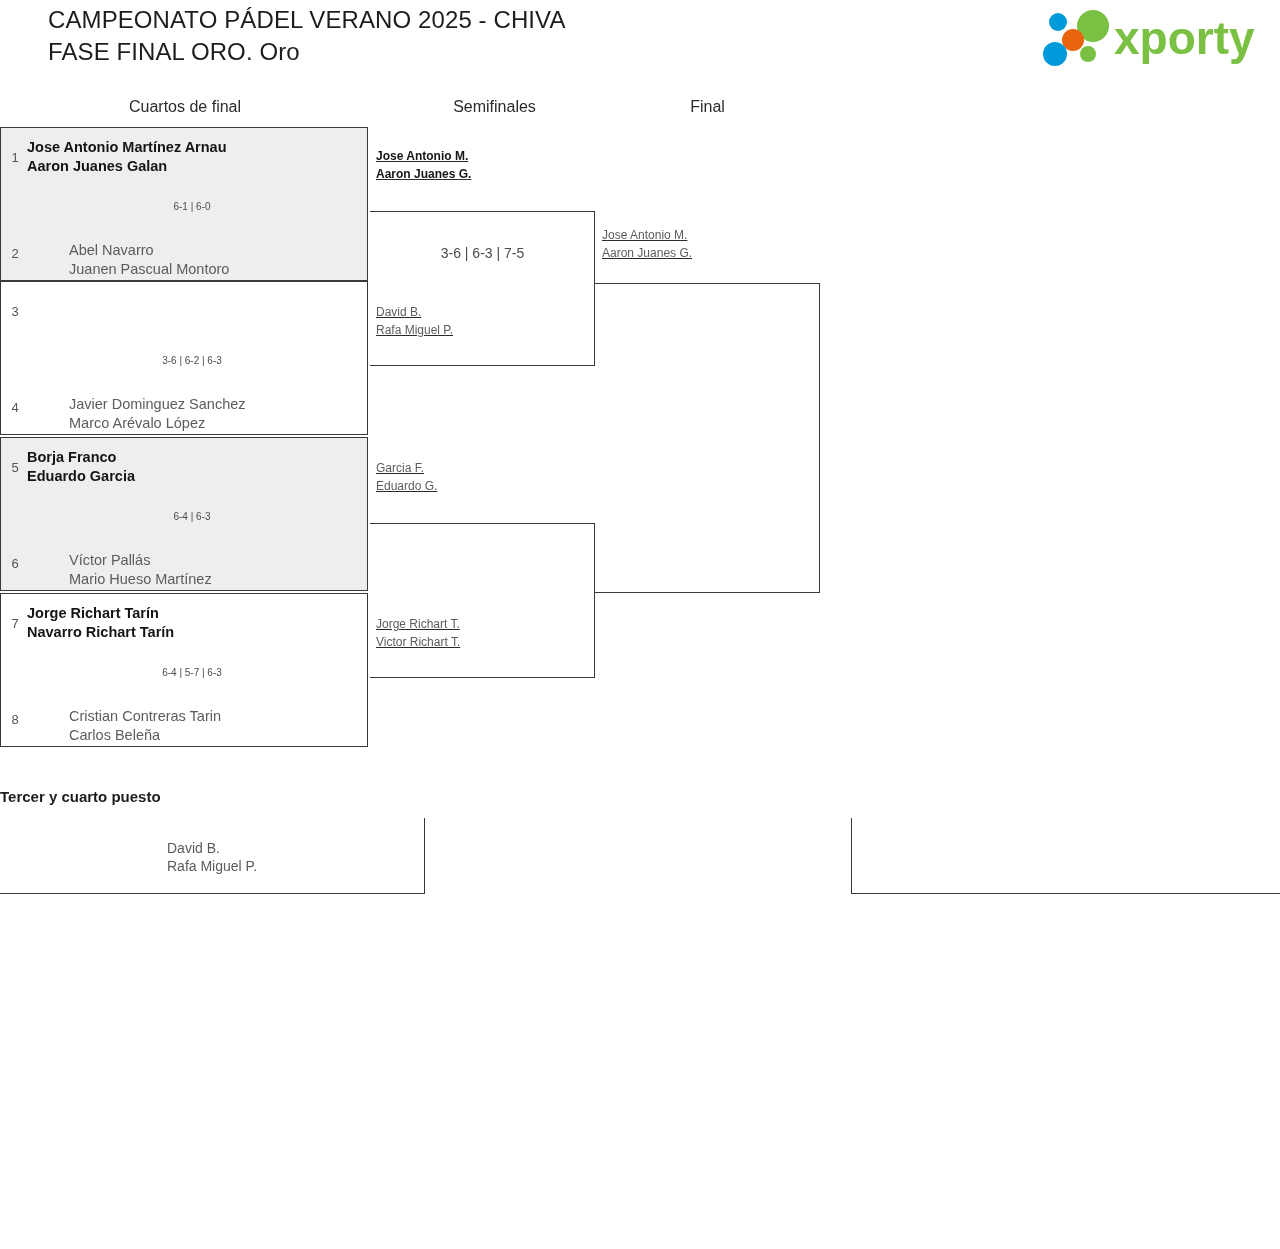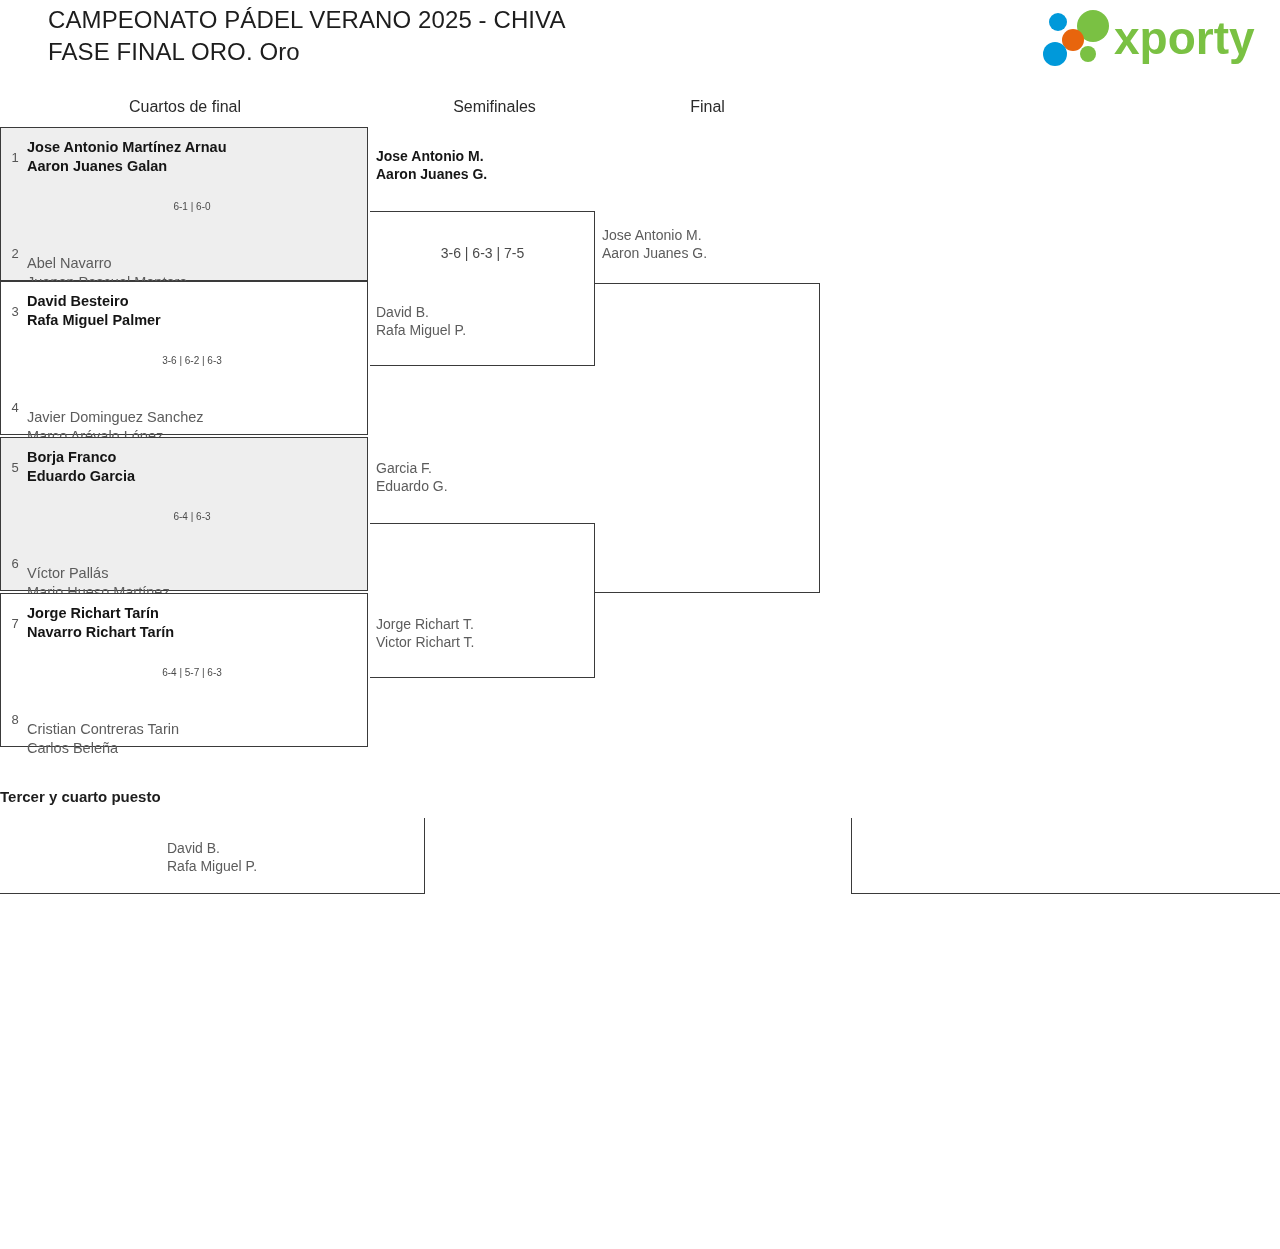--- a/index.html
+++ b/index.html
@@ -93,21 +93,21 @@
   .seed.bottom { top: 118px; }
 
   .team {
     position: absolute;
     left: 26px;
     width: 330px;
     font-size: 14.5px;
     line-height: 18.5px;
   }
   .team.top    { top: 10px; }
-  .team.bottom { top: 126px; }
+  .team.bottom { top: 113px; margin-left: 42px; }
   .team .nm { display: block; white-space: nowrap; }
   .team.winner .nm { color: #151515; font-weight: 700; }
   .team.loser  .nm { color: #5c5c5c; font-weight: 400; }
 
   .score {
     position: absolute;
     left: 26px;
     top: 70px;
     width: 330px;
     text-align: center;
@@ -141,23 +141,24 @@
     text-align: center;
     font-size: 14px;
     line-height: 18px;
     color: #4a4a4a;
     white-space: nowrap;
   }
 
   
   .adv {
     position: absolute;
-    font-size: 14px;
+    font-size: 12px;
     line-height: 18px;
     white-space: nowrap;
+    text-decoration: underline;
   }
   .adv .nm { display: block; }
   .adv.winner .nm { color: #151515; font-weight: 700; }
   .adv.loser  .nm { color: #5c5c5c; font-weight: 400; }
 
   #adv-sf1-top { left: 376px; top: 147px; }
   #adv-sf1-bot { left: 376px; top: 303px; }
   #adv-sf2-top { left: 376px; top: 459px; }
   #adv-sf2-bot { left: 376px; top: 615px; }
   #adv-f-top   { left: 602px; top: 226px; }
@@ -254,24 +255,20 @@
     <div class="score">6-1 | 6-0</div>
     <span class="seed bottom">2</span>
     <div class="team bottom loser">
       <span class="nm">Abel Navarro</span>
       <span class="nm">Juanen Pascual Montoro</span>
     </div>
   </div>
 
   <div class="qf-box plain" id="qf2">
     <span class="seed top">3</span>
-    <div class="team top winner">
-      <span class="nm">David Besteiro</span>
-      <span class="nm">Rafa Miguel Palmer</span>
-    </div>
     <div class="score">3-6 | 6-2 | 6-3</div>
     <span class="seed bottom">4</span>
     <div class="team bottom loser">
       <span class="nm">Javier Dominguez Sanchez</span>
       <span class="nm">Marco Arévalo López</span>
     </div>
   </div>
 
   <div class="qf-box shaded" id="qf3">
     <span class="seed top">5</span>

